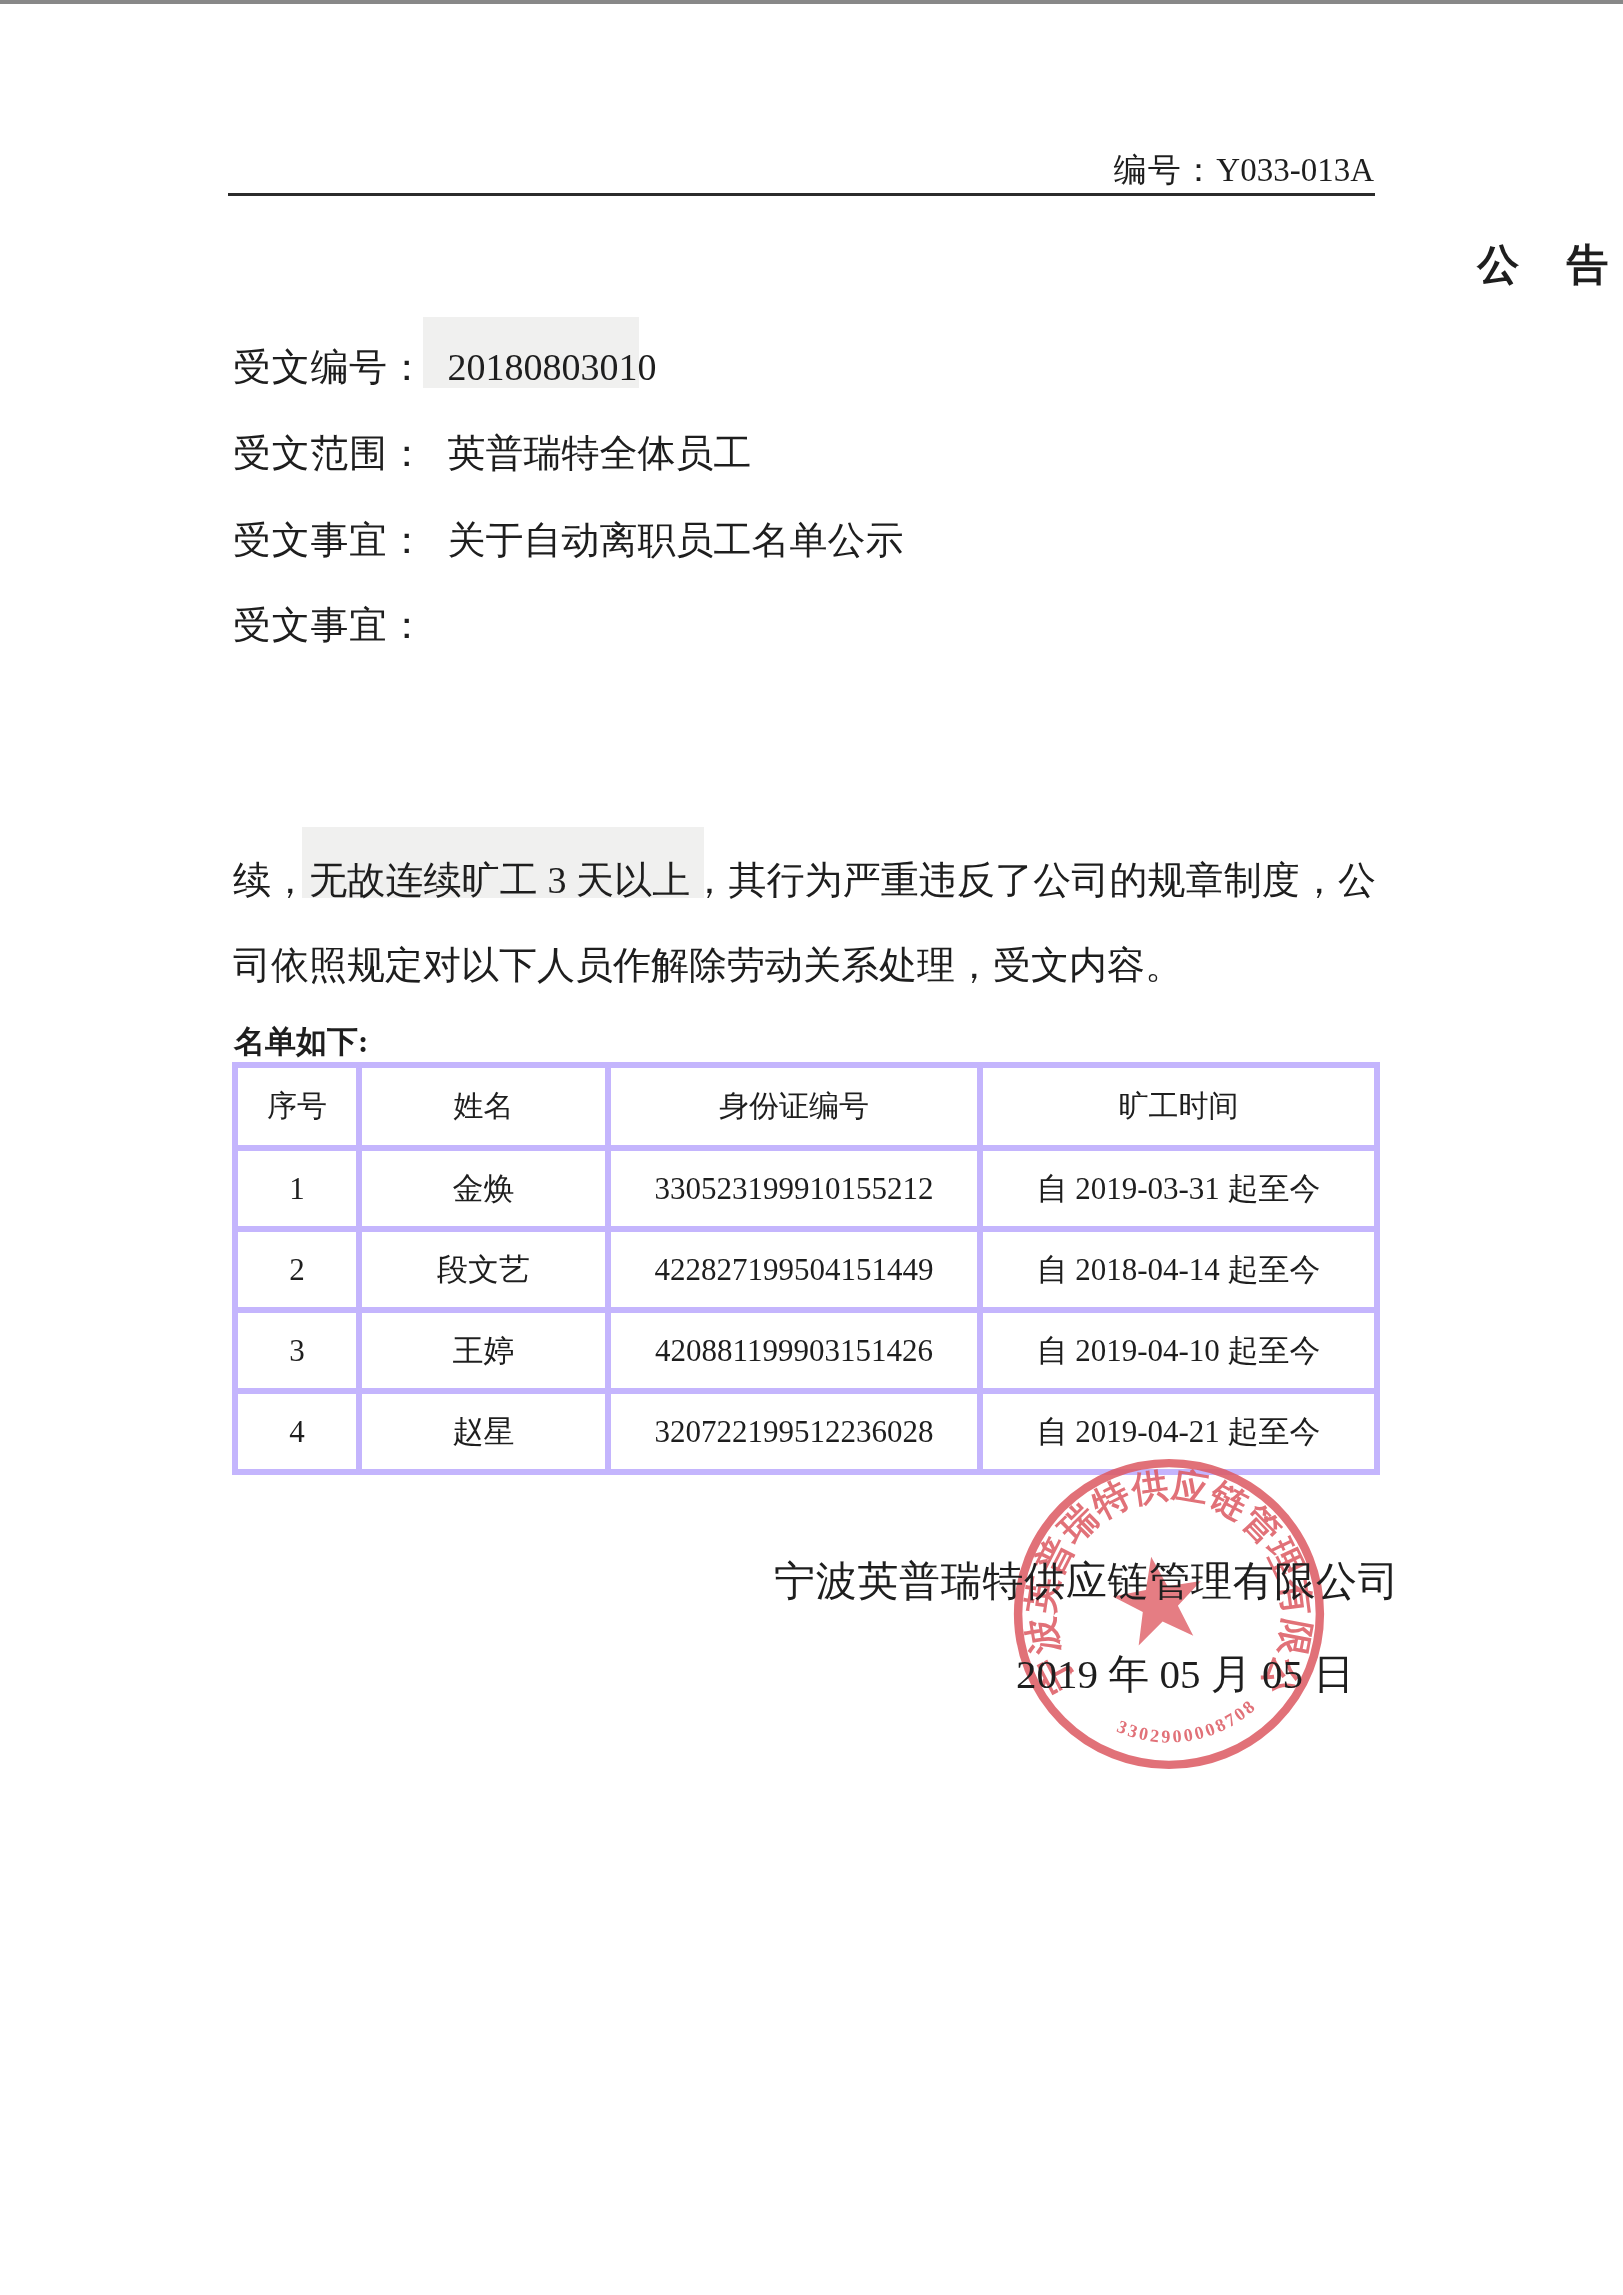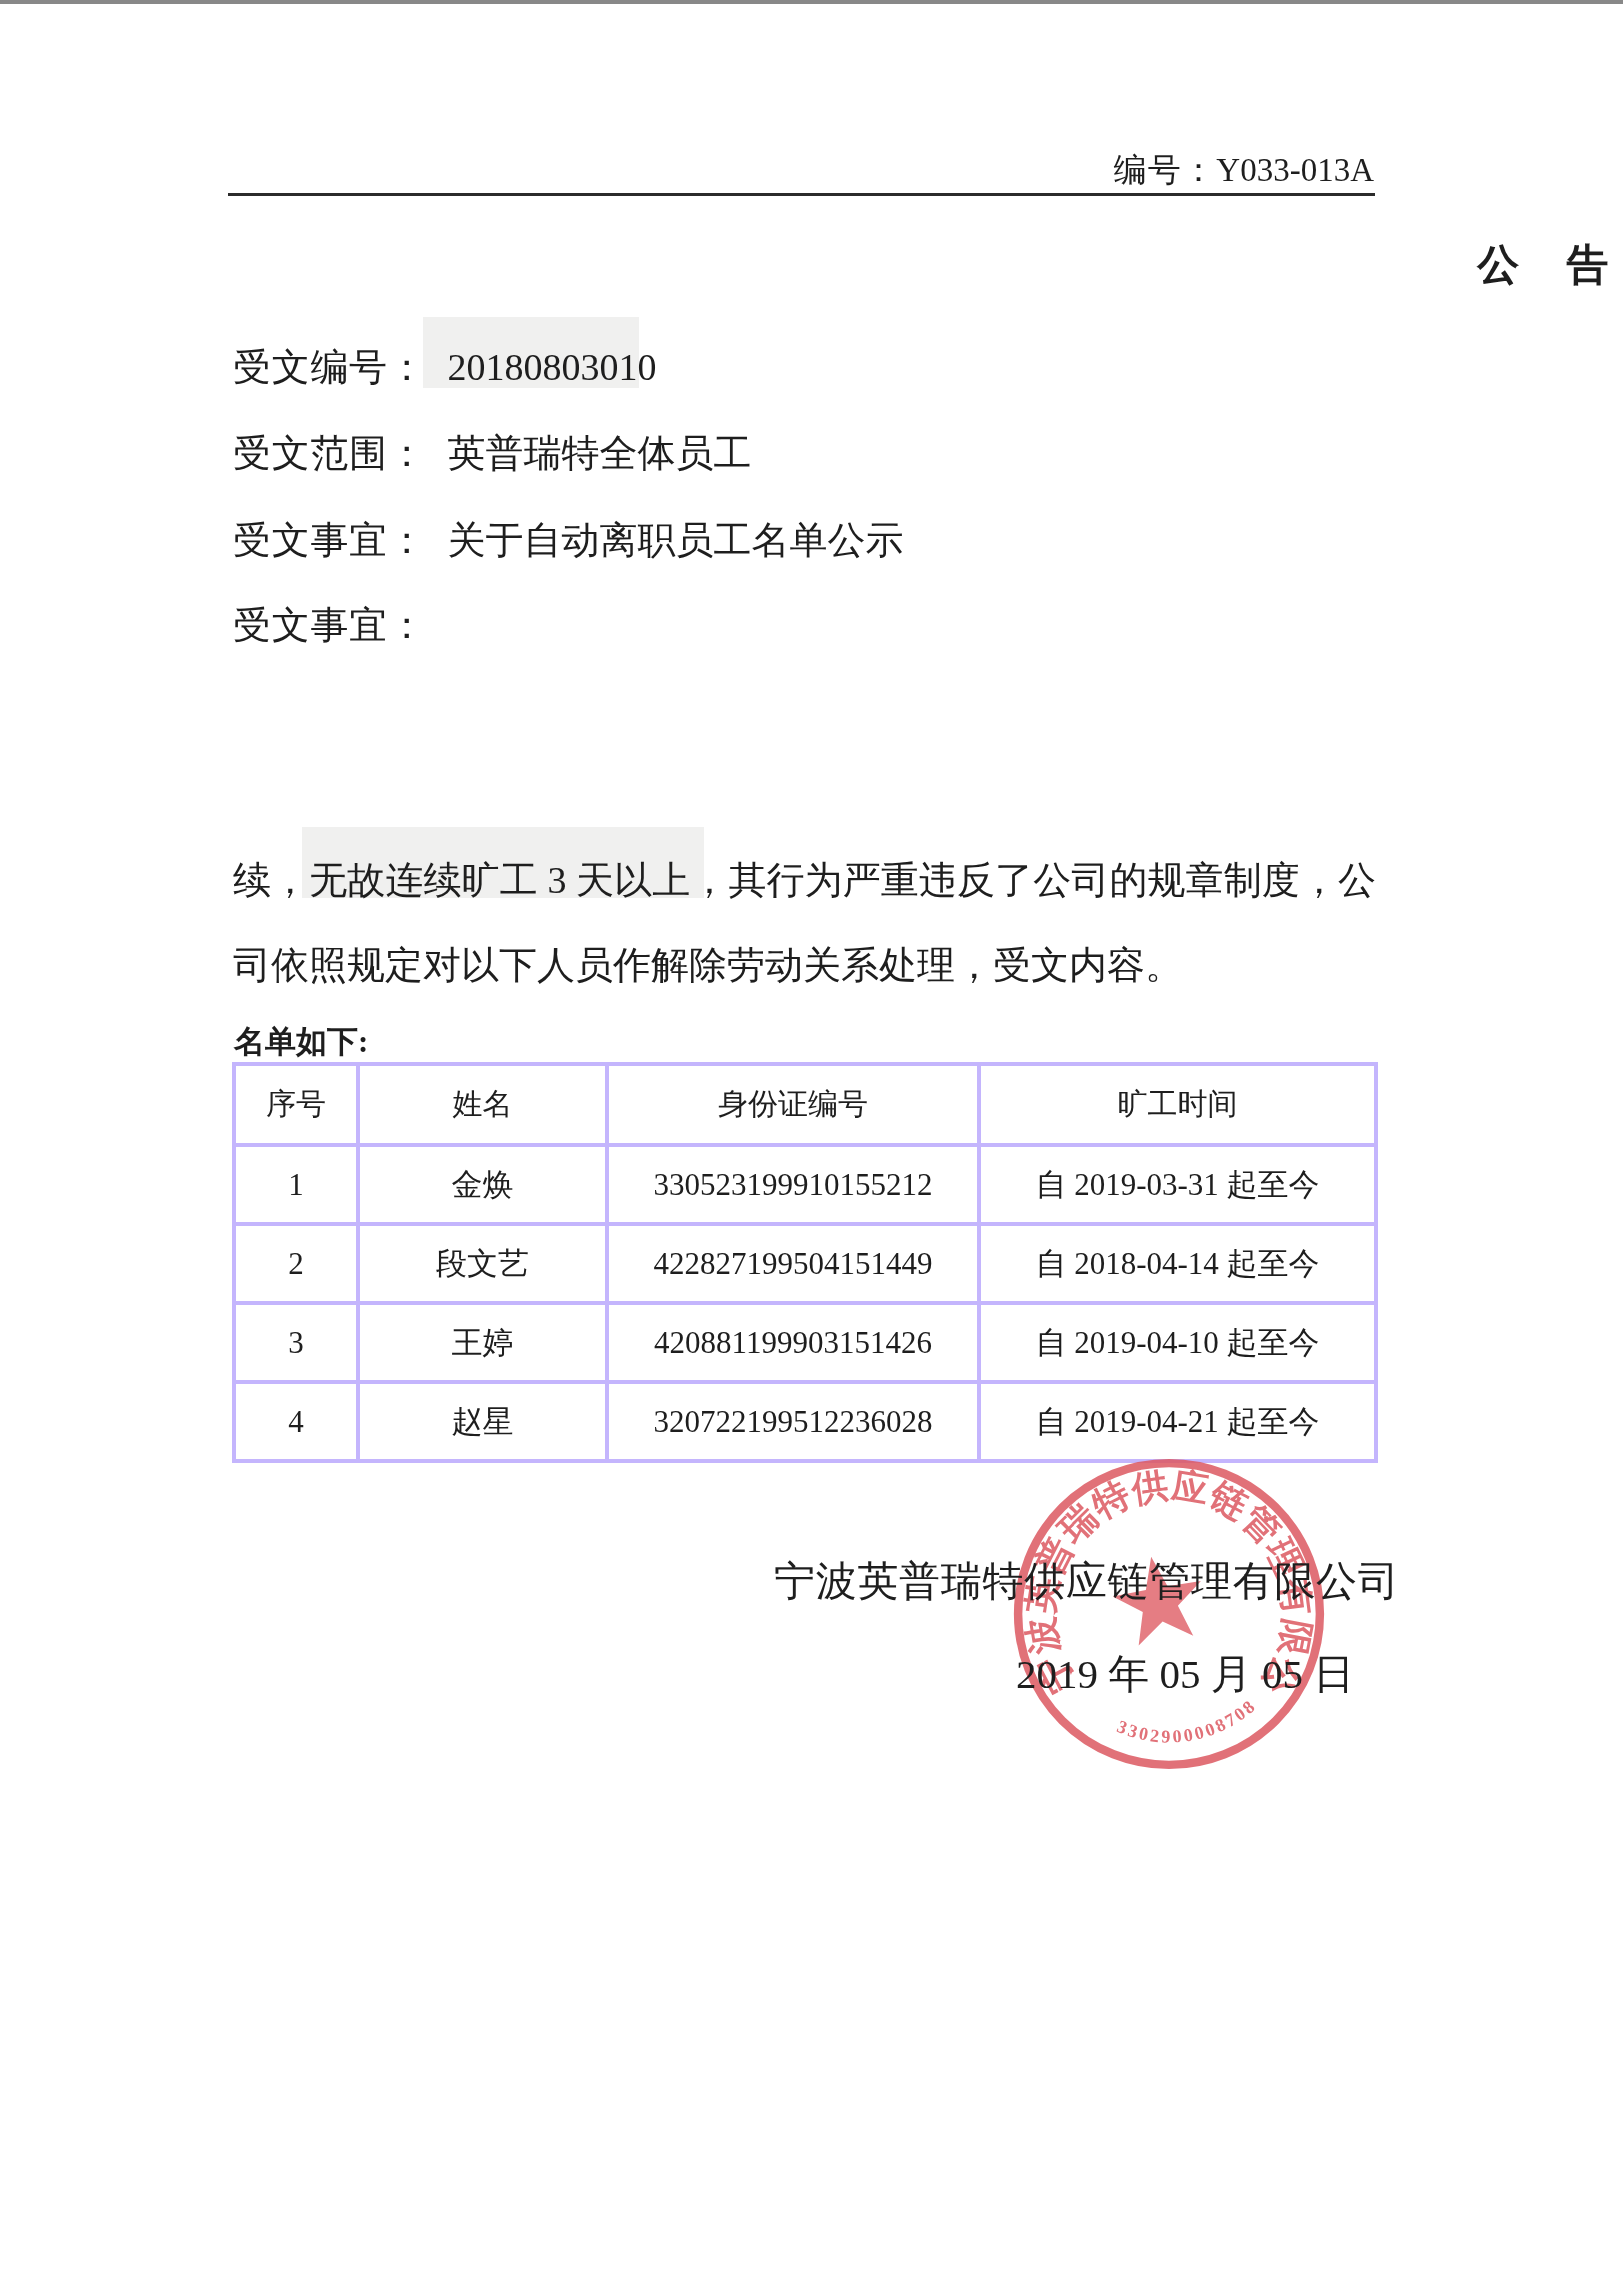--- a/index.html
+++ b/index.html
@@ -83,21 +83,21 @@
     position:absolute;
     left:232px;top:1058px;
     width:1143px;
     border-collapse:collapse;
     table-layout:fixed;
     z-index:1;
     font-size:30px;
     color:var(--ink);
   }
   table.roster td{
-    border:4px solid #c4b5fd;
+    border:6px solid #c4b5fd;
     text-align:center;
     vertical-align:middle;
     padding:0;
     overflow:hidden;
   }
   table.roster tr.hdr td{height:77px;}
   table.roster tr.row td{height:75px;font-size:31px;}
   table.roster{border:3.3px solid #1f1f1f;}
   table.roster tr.hdr td{border-bottom-width:2.6px;}
   .stamp{

